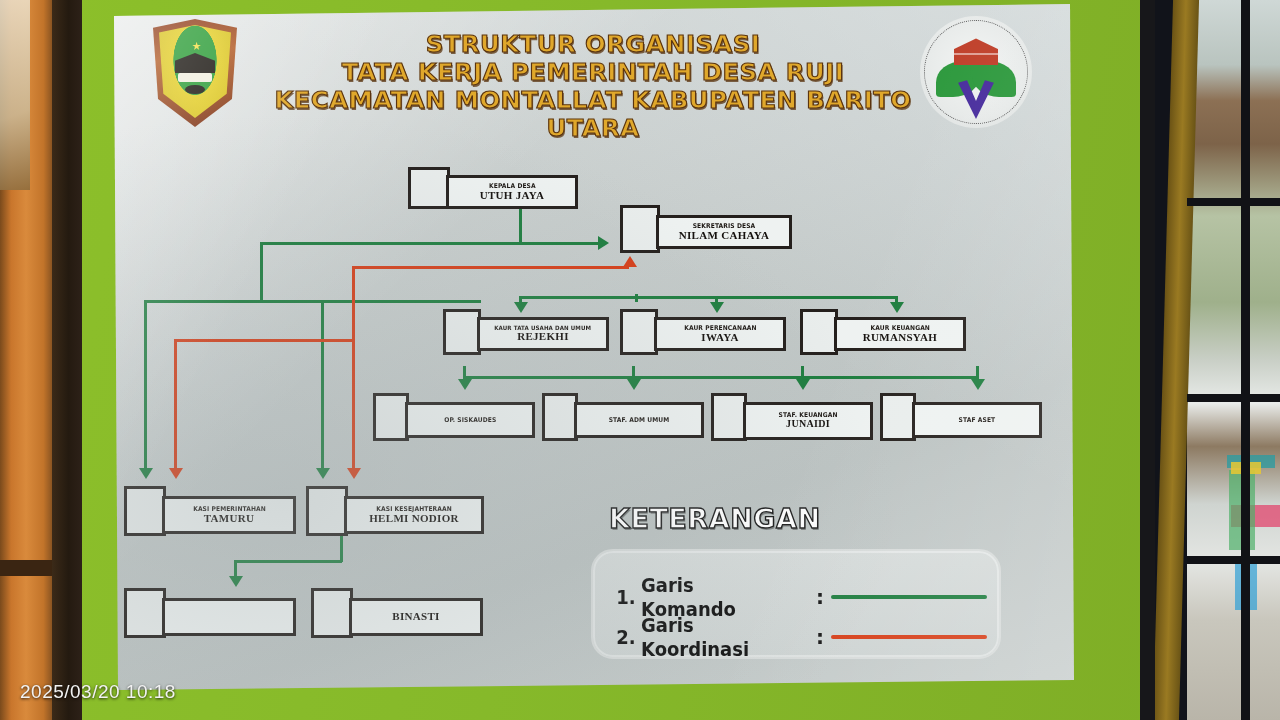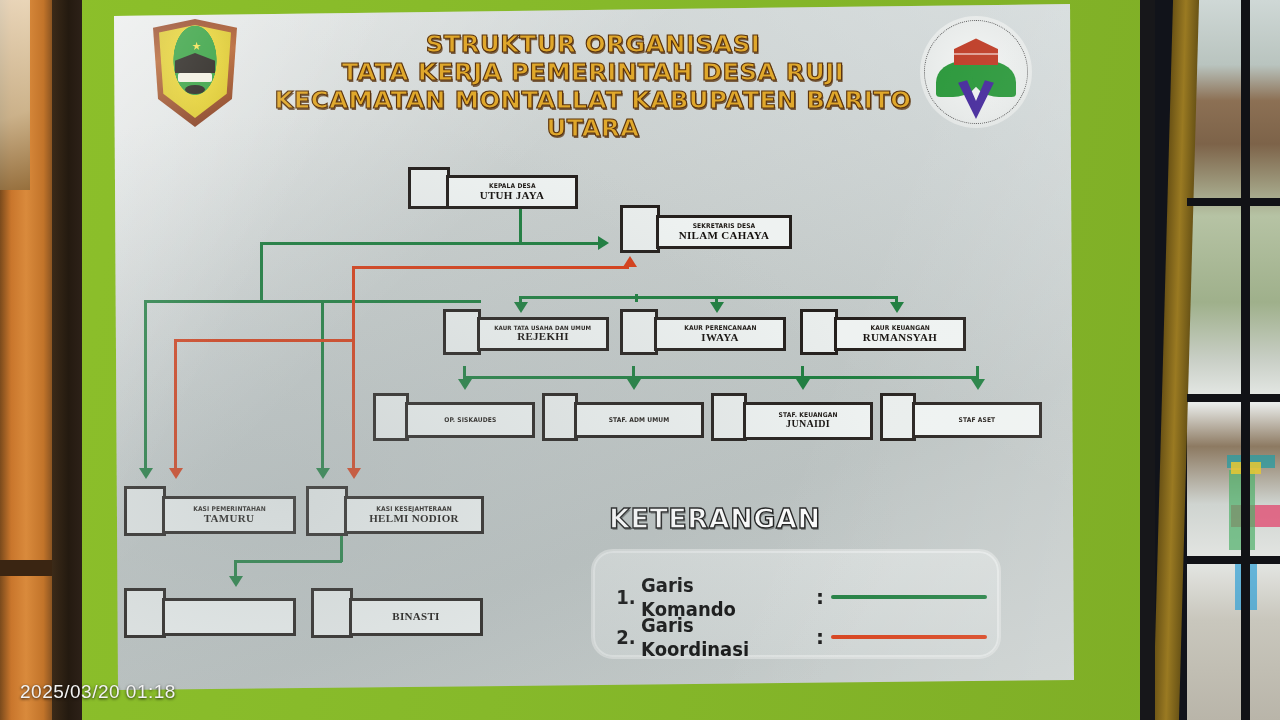--- a/index.html
+++ b/index.html
@@ -448,14 +448,14 @@
         <span class="lg-num">2.</span>
         <span class="lg-label">Garis Koordinasi</span>
         <span class="lg-colon">:</span>
         <span class="lg-line" id="lgline1" style="background: rgb(214, 61, 23);"></span>
       </div>
     </div>
 
     <div class="board-sheen"></div>
   </div>
 
-  <div class="ts">2025/03/20 01:18</div>
+  <div class="ts">2025/03/20 10:18</div>
 </div>
 
 </body></html>

